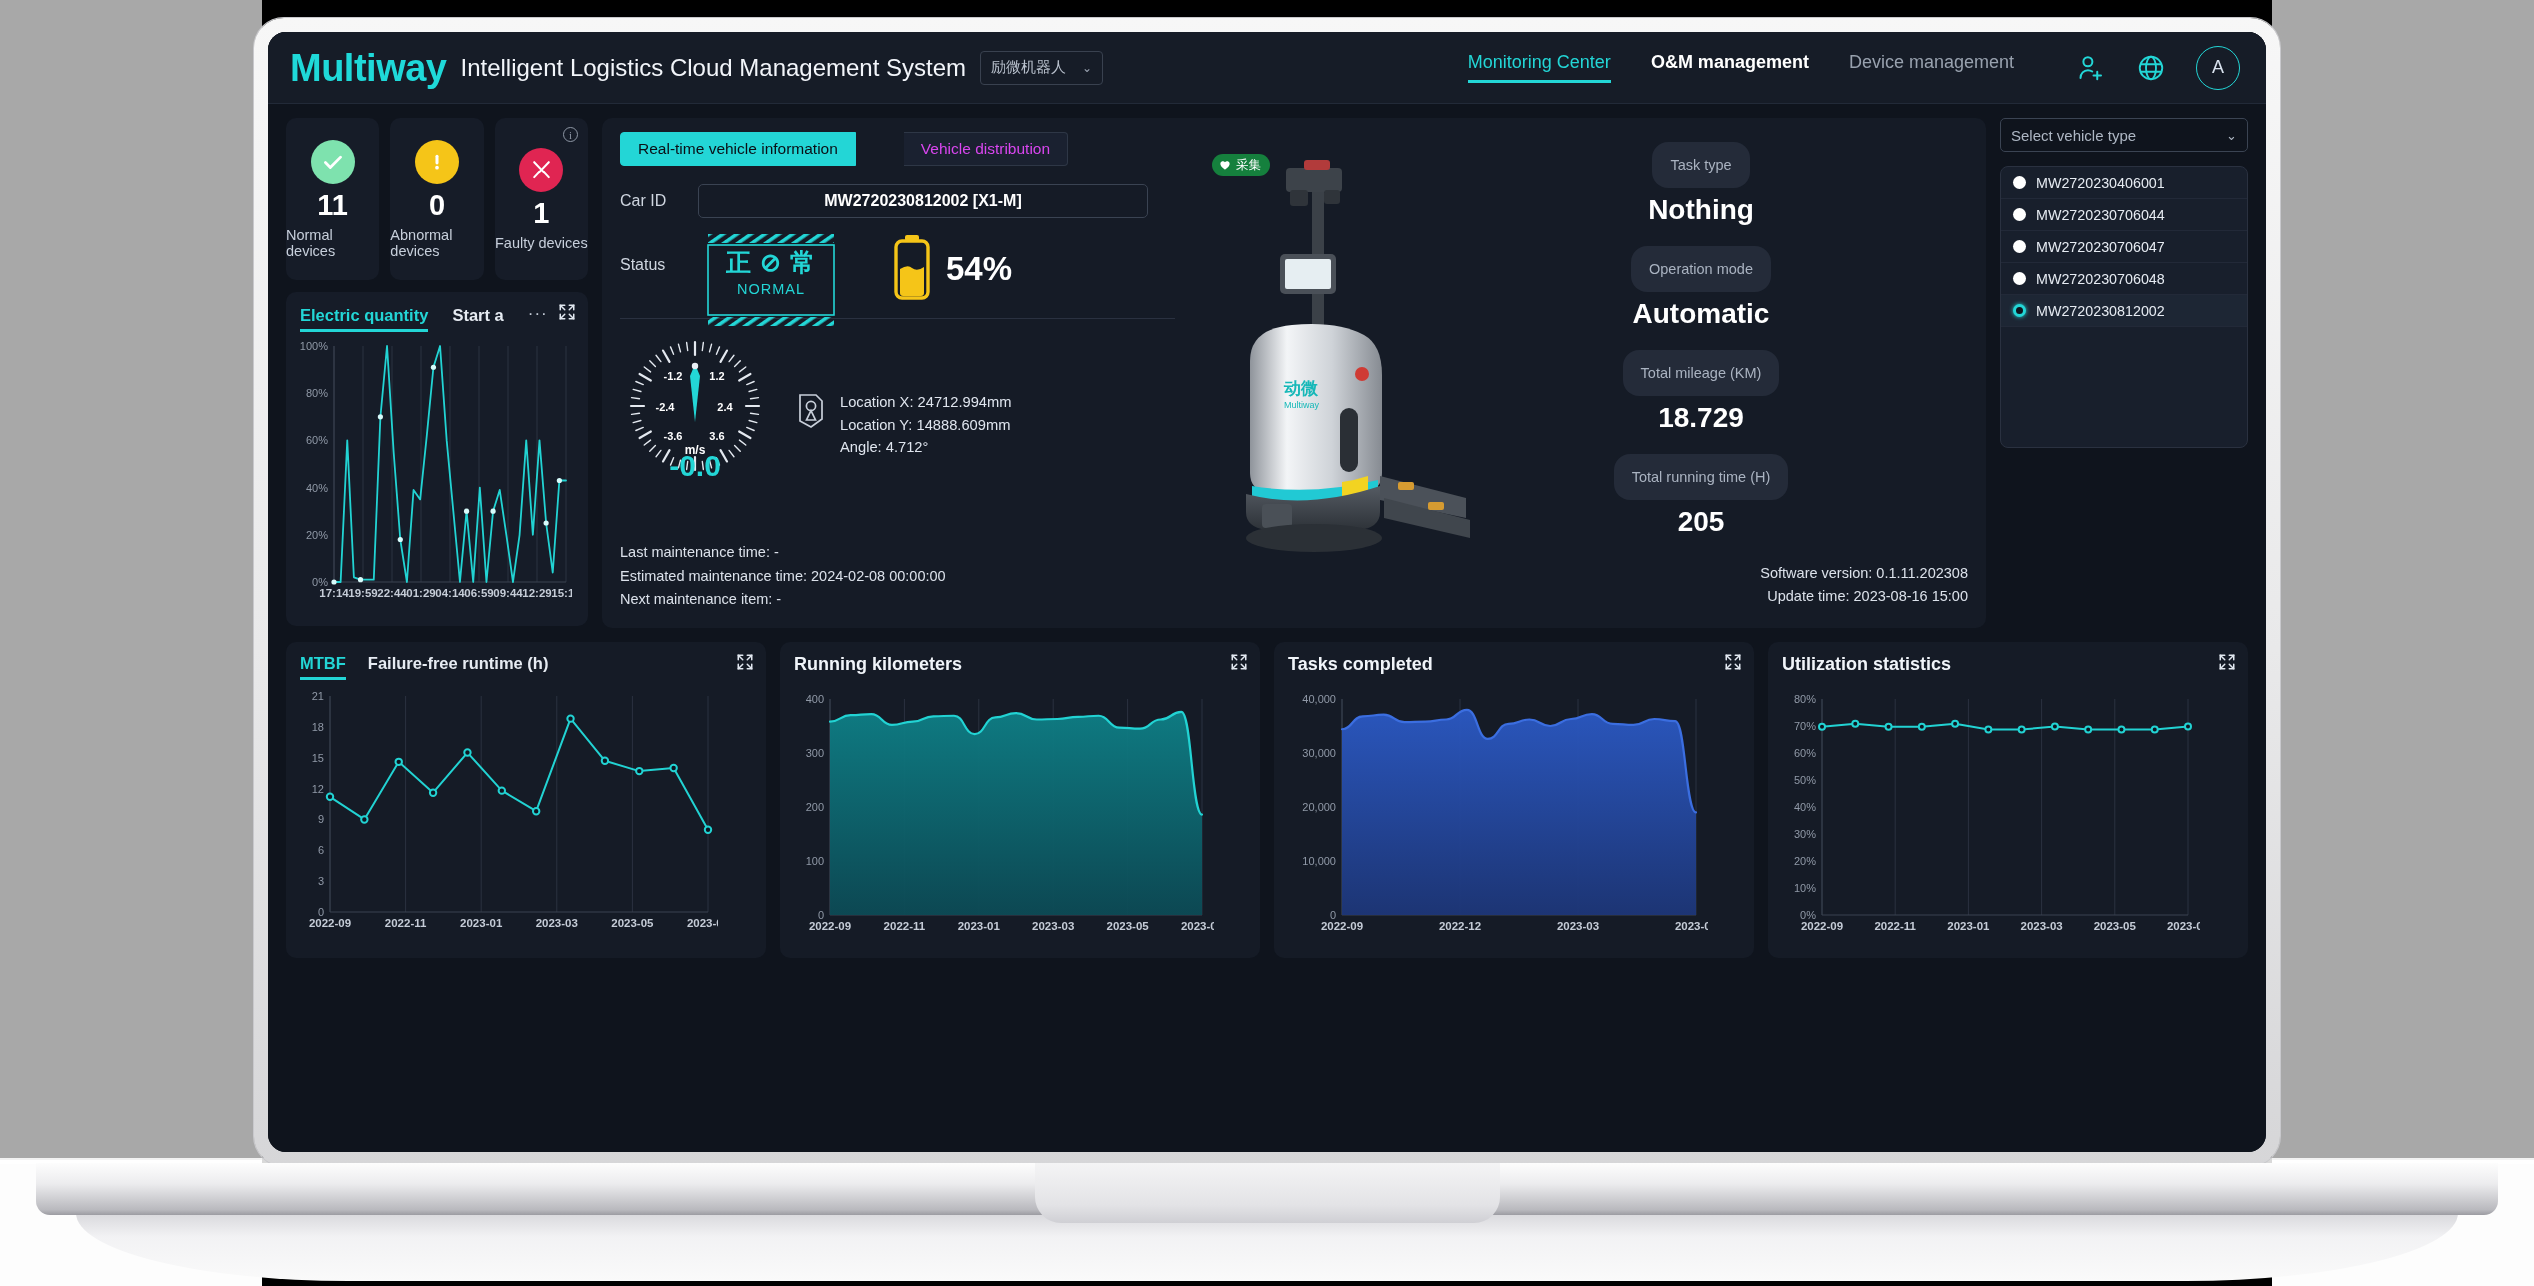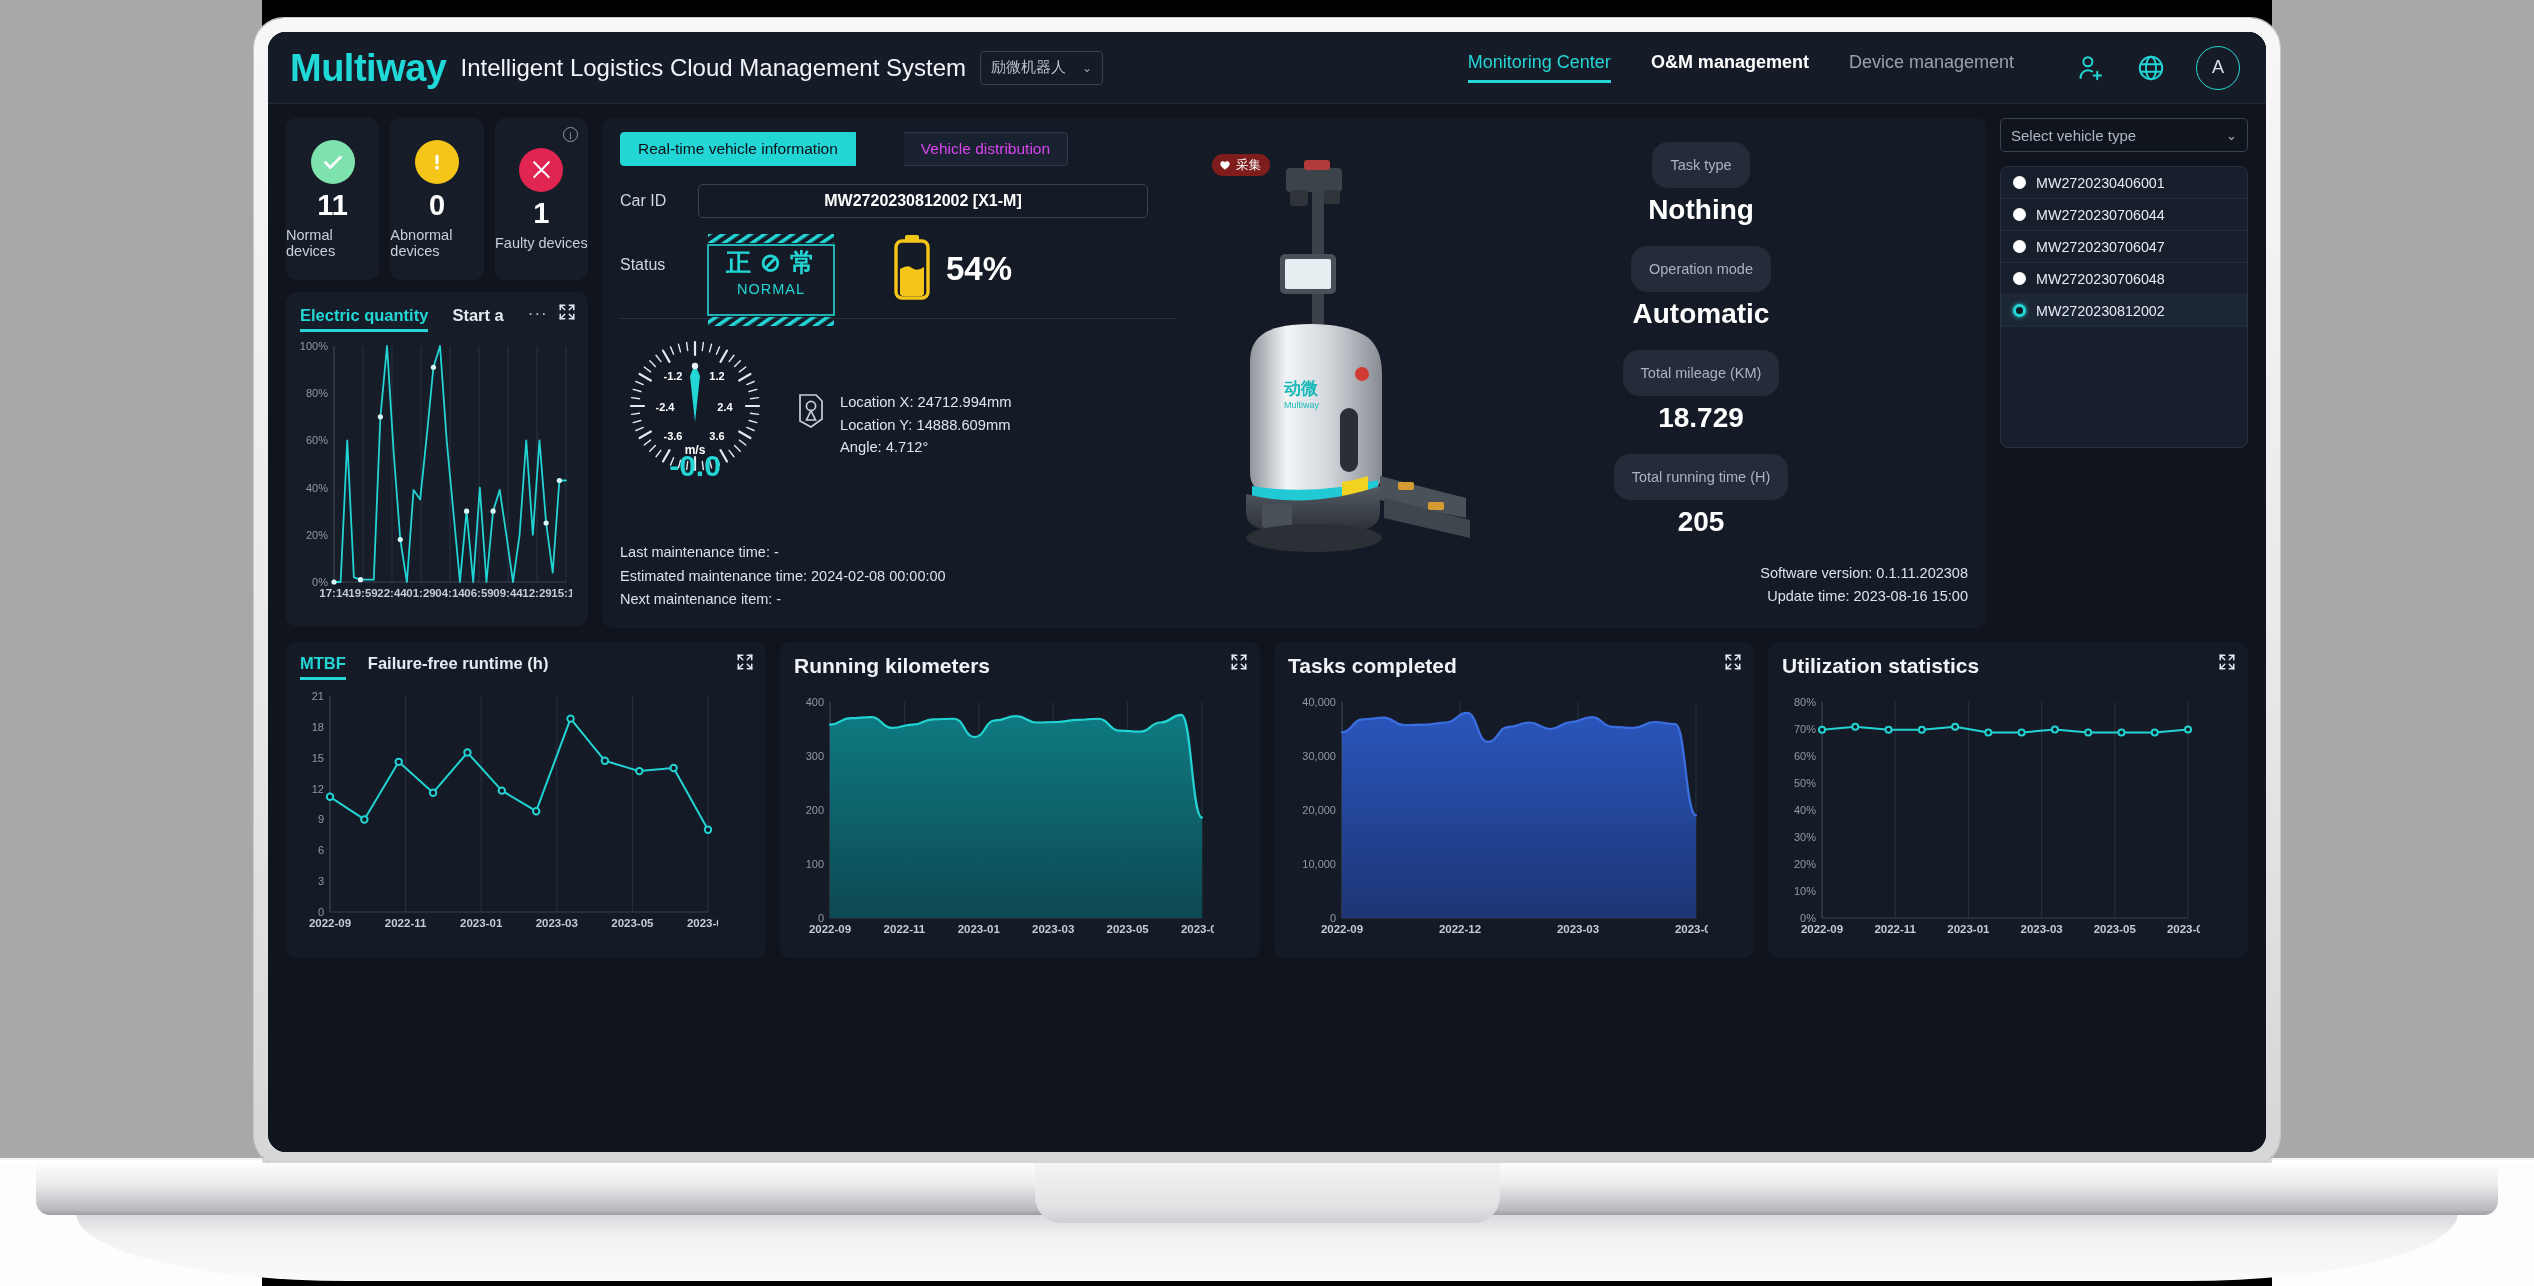--- a/index.html
+++ b/index.html
@@ -124,21 +124,21 @@
 
   .gauge-row { display:flex; align-items:center; margin-top:12px; }
   .loc-block { margin-left:24px; display:flex; align-items:flex-start; gap:12px; }
   .loc-lines { font-size:14.7px; line-height:1.55; color:#dfe5ee; }
 
   .maint { position:absolute; left:18px; bottom:16px; font-size:14.5px; line-height:1.63; color:#dbe1ea; }
   .swver { position:absolute; right:18px; bottom:20px; font-size:14.5px; line-height:1.6; color:#dbe1ea; text-align:right; }
 
   .robot { position:absolute; left:600px; top:28px; width:330px; height:430px; }
   .collect-badge {
-    position:absolute; left:10px; top:8px; background:#7f1d1d; color:#fff; border-radius:11px;
+    position:absolute; left:10px; top:8px; background:#15803d; color:#fff; border-radius:11px;
     height:22px; display:flex; align-items:center; gap:4px; padding:0 9px 0 6px; font-size:12.5px;
   }
 
   
   .stats-col { position:absolute; right:190px; top:24px; width:190px; text-align:center; }
   .pill { display:inline-block; background:#242b39; color:#aab3c1; border-radius:16px;
           padding:15px 18px; font-size:14.5px; }
   .pill-val { font-size:28px; font-weight:700; color:#fff; margin-top:6px; }
   .stat-blk { margin-bottom:20px; }
 
@@ -148,21 +148,21 @@
   .veh-list { margin-top:14px; background:#181f2c; border:1px solid #2a3140; border-radius:8px; height:282px; overflow:hidden; }
   .veh-item { height:32px; display:flex; align-items:center; gap:10px; padding:0 12px;
               border-bottom:1px solid #222938; font-size:14.3px; color:#e6ebf2; cursor:pointer; }
   .radio { width:13px; height:13px; border-radius:50%; background:#fff; flex:0 0 13px; }
   .radio.on { background:#0f141d; border:3.5px solid #23d6d6; box-shadow:0 0 4px #23d6d6; }
   .veh-item.sel { background:#1d2634; }
 
   
   .row2 { display:flex; gap:14px; margin-top:14px; }
   .bcard { flex:1; height:316px; background:#151b26; border-radius:10px; padding:12px 14px 8px 14px; position:relative; }
-  .bcard-title { font-size:21px; font-weight:700; color:#f0f4f9; }
+  .bcard-title { font-size:18px; font-weight:700; color:#f0f4f9; }
   .bcard-tabs { display:flex; gap:22px; align-items:flex-end; }
   svg.chart { display:block; }
   .axis-txt { fill:#9099a7; font-size:11px; font-family:"Liberation Sans", sans-serif; }
   .axis-txt-b { fill:#c5ccd7; font-size:11.5px; font-family:"Liberation Sans", sans-serif; font-weight:700; }
 </style>
 </head>
 <body>
 
 <div id="stage">
   <div class="side-grey-l"></div>

